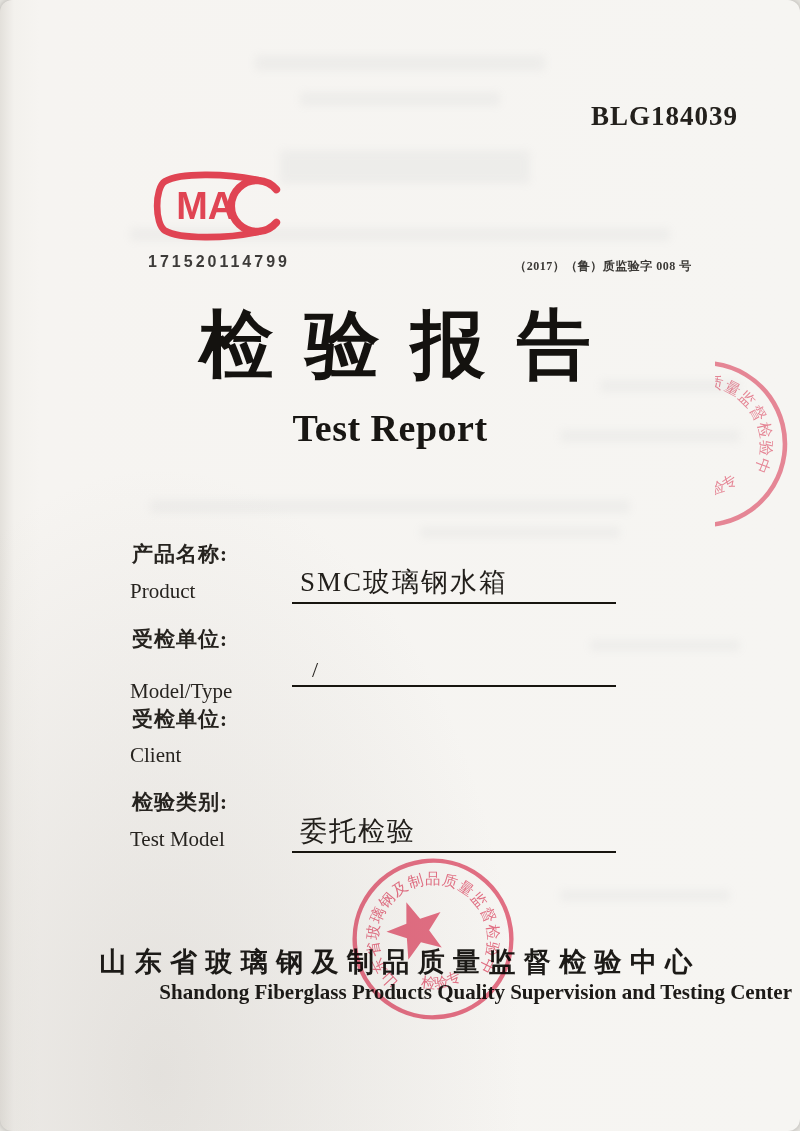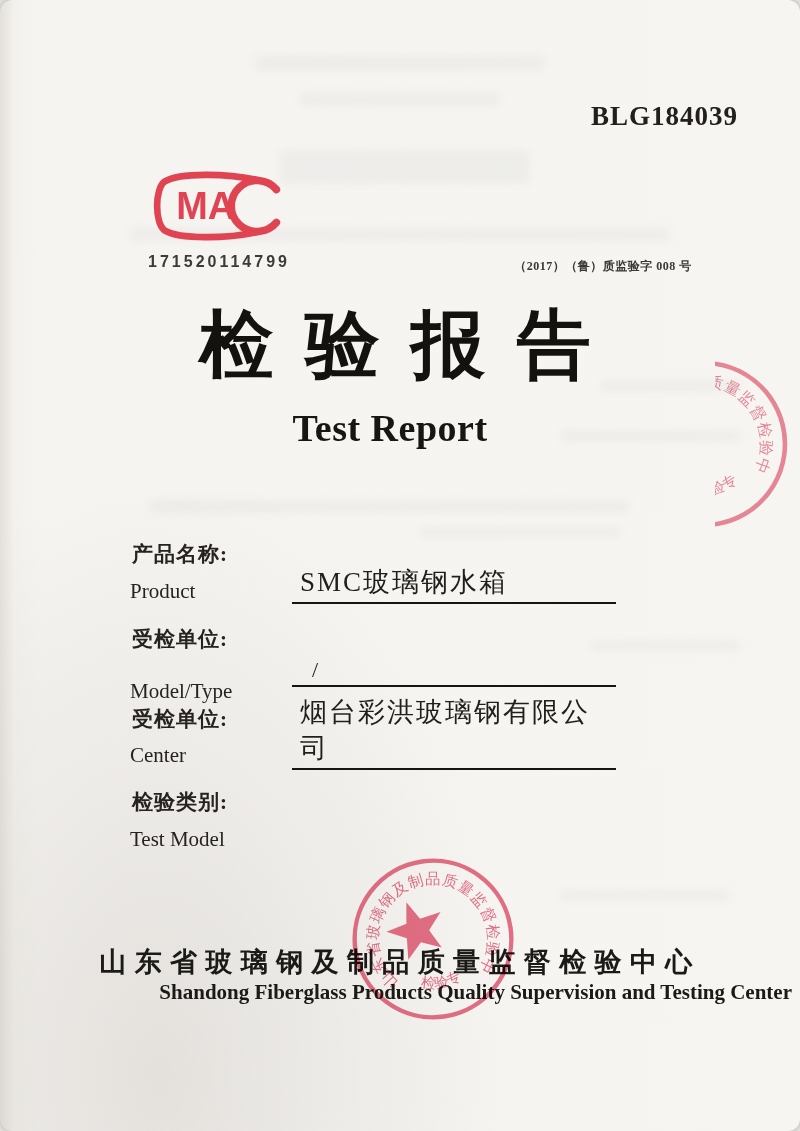--- a/index.html
+++ b/index.html
@@ -135,27 +135,27 @@
     <span class="field-value">SMC玻璃钢水箱</span>
   </div>
 
   <div class="abs field-label-zh" style="top:625px">受检单位:</div>
   <div class="abs field-label-en" style="top:679px">Model/Type</div>
   <div class="abs field-line" style="top:646px;height:39px">
     <span class="field-value slash">/</span>
   </div>
 
   <div class="abs field-label-zh" style="top:705px">受检单位:</div>
-  <div class="abs field-label-en" style="top:743px">Center</div>
-  <div class="abs field-line" style="top:726px;height:42px">
-    <span class="field-value">烟台彩洪玻璃钢有限公司</span>
-  </div>
+  <div class="abs field-label-en" style="top:743px">Client</div>
 
   <div class="abs field-label-zh" style="top:788px">检验类别:</div>
   <div class="abs field-label-en" style="top:827px">Test Model</div>
+  <div class="abs field-line" style="top:809px;height:42px">
+    <span class="field-value">委托检验</span>
+  </div>
 
   <div class="abs footer-zh">山东省玻璃钢及制品质量监督检验中心</div>
   <div class="abs footer-en">Shandong Fiberglass Products Quality Supervision and Testing Center</div>
 
   <div class="abs seal-main">
     <svg viewBox="0 0 200 200" width="190" height="178">
       <g transform="rotate(-8 100 100)" stroke="none" fill="#e8607a">
         <circle cx="100" cy="100" r="88" fill="none" stroke="#e8607a" stroke-width="5"></circle>
         <polygon transform="rotate(-12 84 92) translate(-16,-8)" points="100,62 108.2,84.7 132.3,85.5 113.3,100.3 120,123.5 100,110 80,123.5 86.7,100.3 67.7,85.5 91.8,84.7"></polygon>
         <defs>

